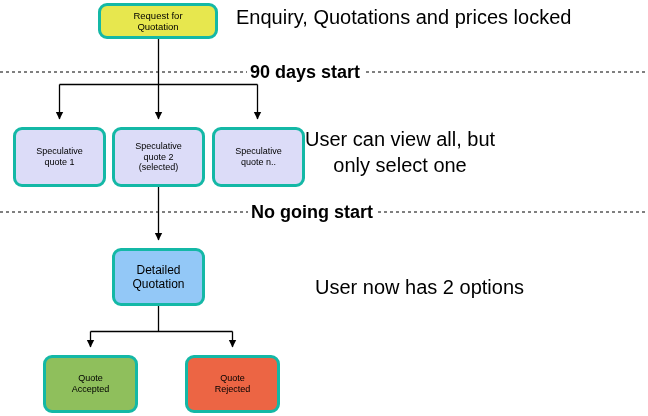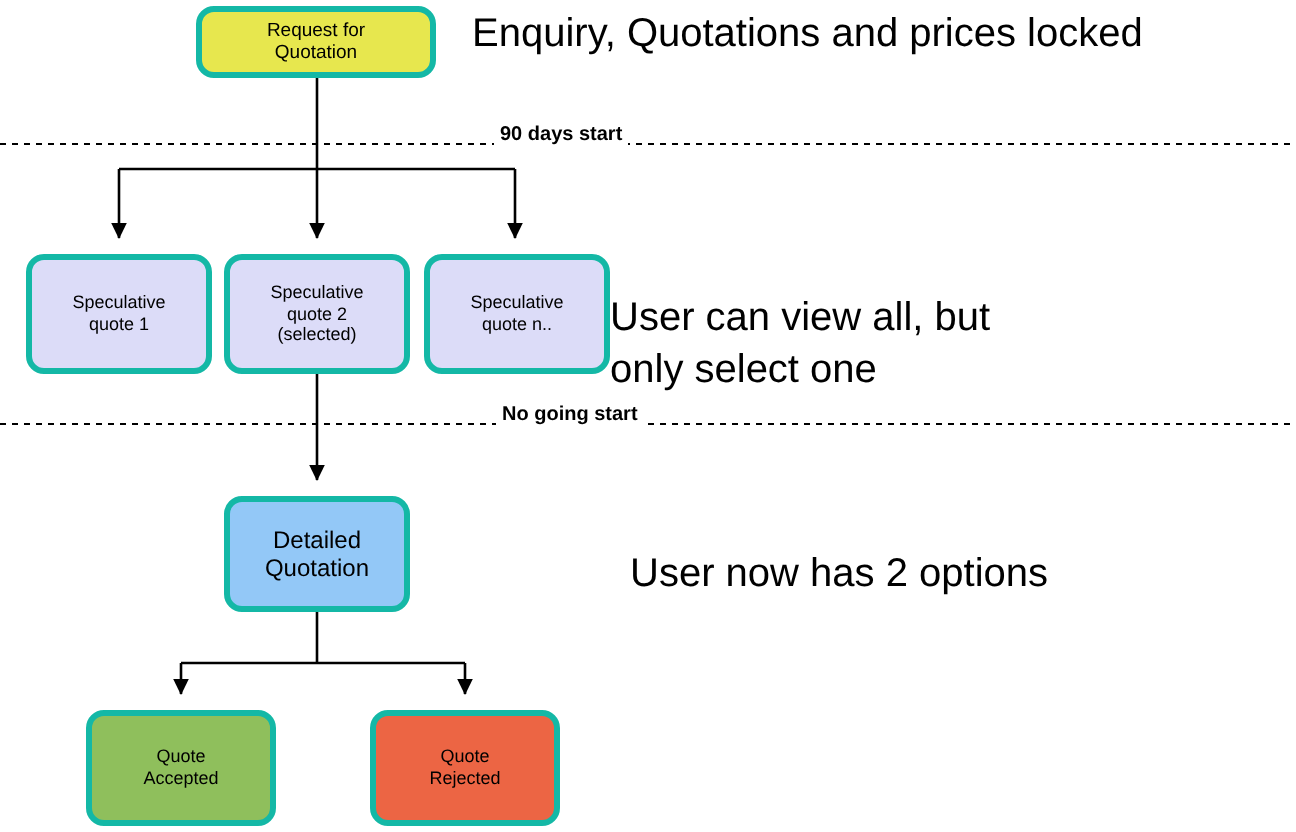--- a/index.html
+++ b/index.html
@@ -82,27 +82,28 @@
     left: 185px;
     background: #ec6544;
   }
   .annotation {
     position: absolute;
     color: #000000;
     font-size: 20px;
     line-height: 1.3;
     white-space: pre;
     z-index: 3;
+    text-align: center;
   }
   .ann-top    { left: 236px; top: 4px; }
-  .ann-middle { left: 305px; top: 126px; margin-top: 20px; }
+  .ann-middle { left: 305px; top: 126px; }
   .ann-bottom { left: 315px; top: 274px; }
   .phase-label {
     position: absolute;
-    font-size: 10px;
+    font-size: 18px;
     font-weight: bold;
     color: #000000;
     background: #ffffff;
     padding: 0 3px;
     white-space: nowrap;
     z-index: 4;
   }
   .phase-90   { left: 247px; top: 62px; }
   .phase-back { left: 248px; top: 202px; }
 </style>

